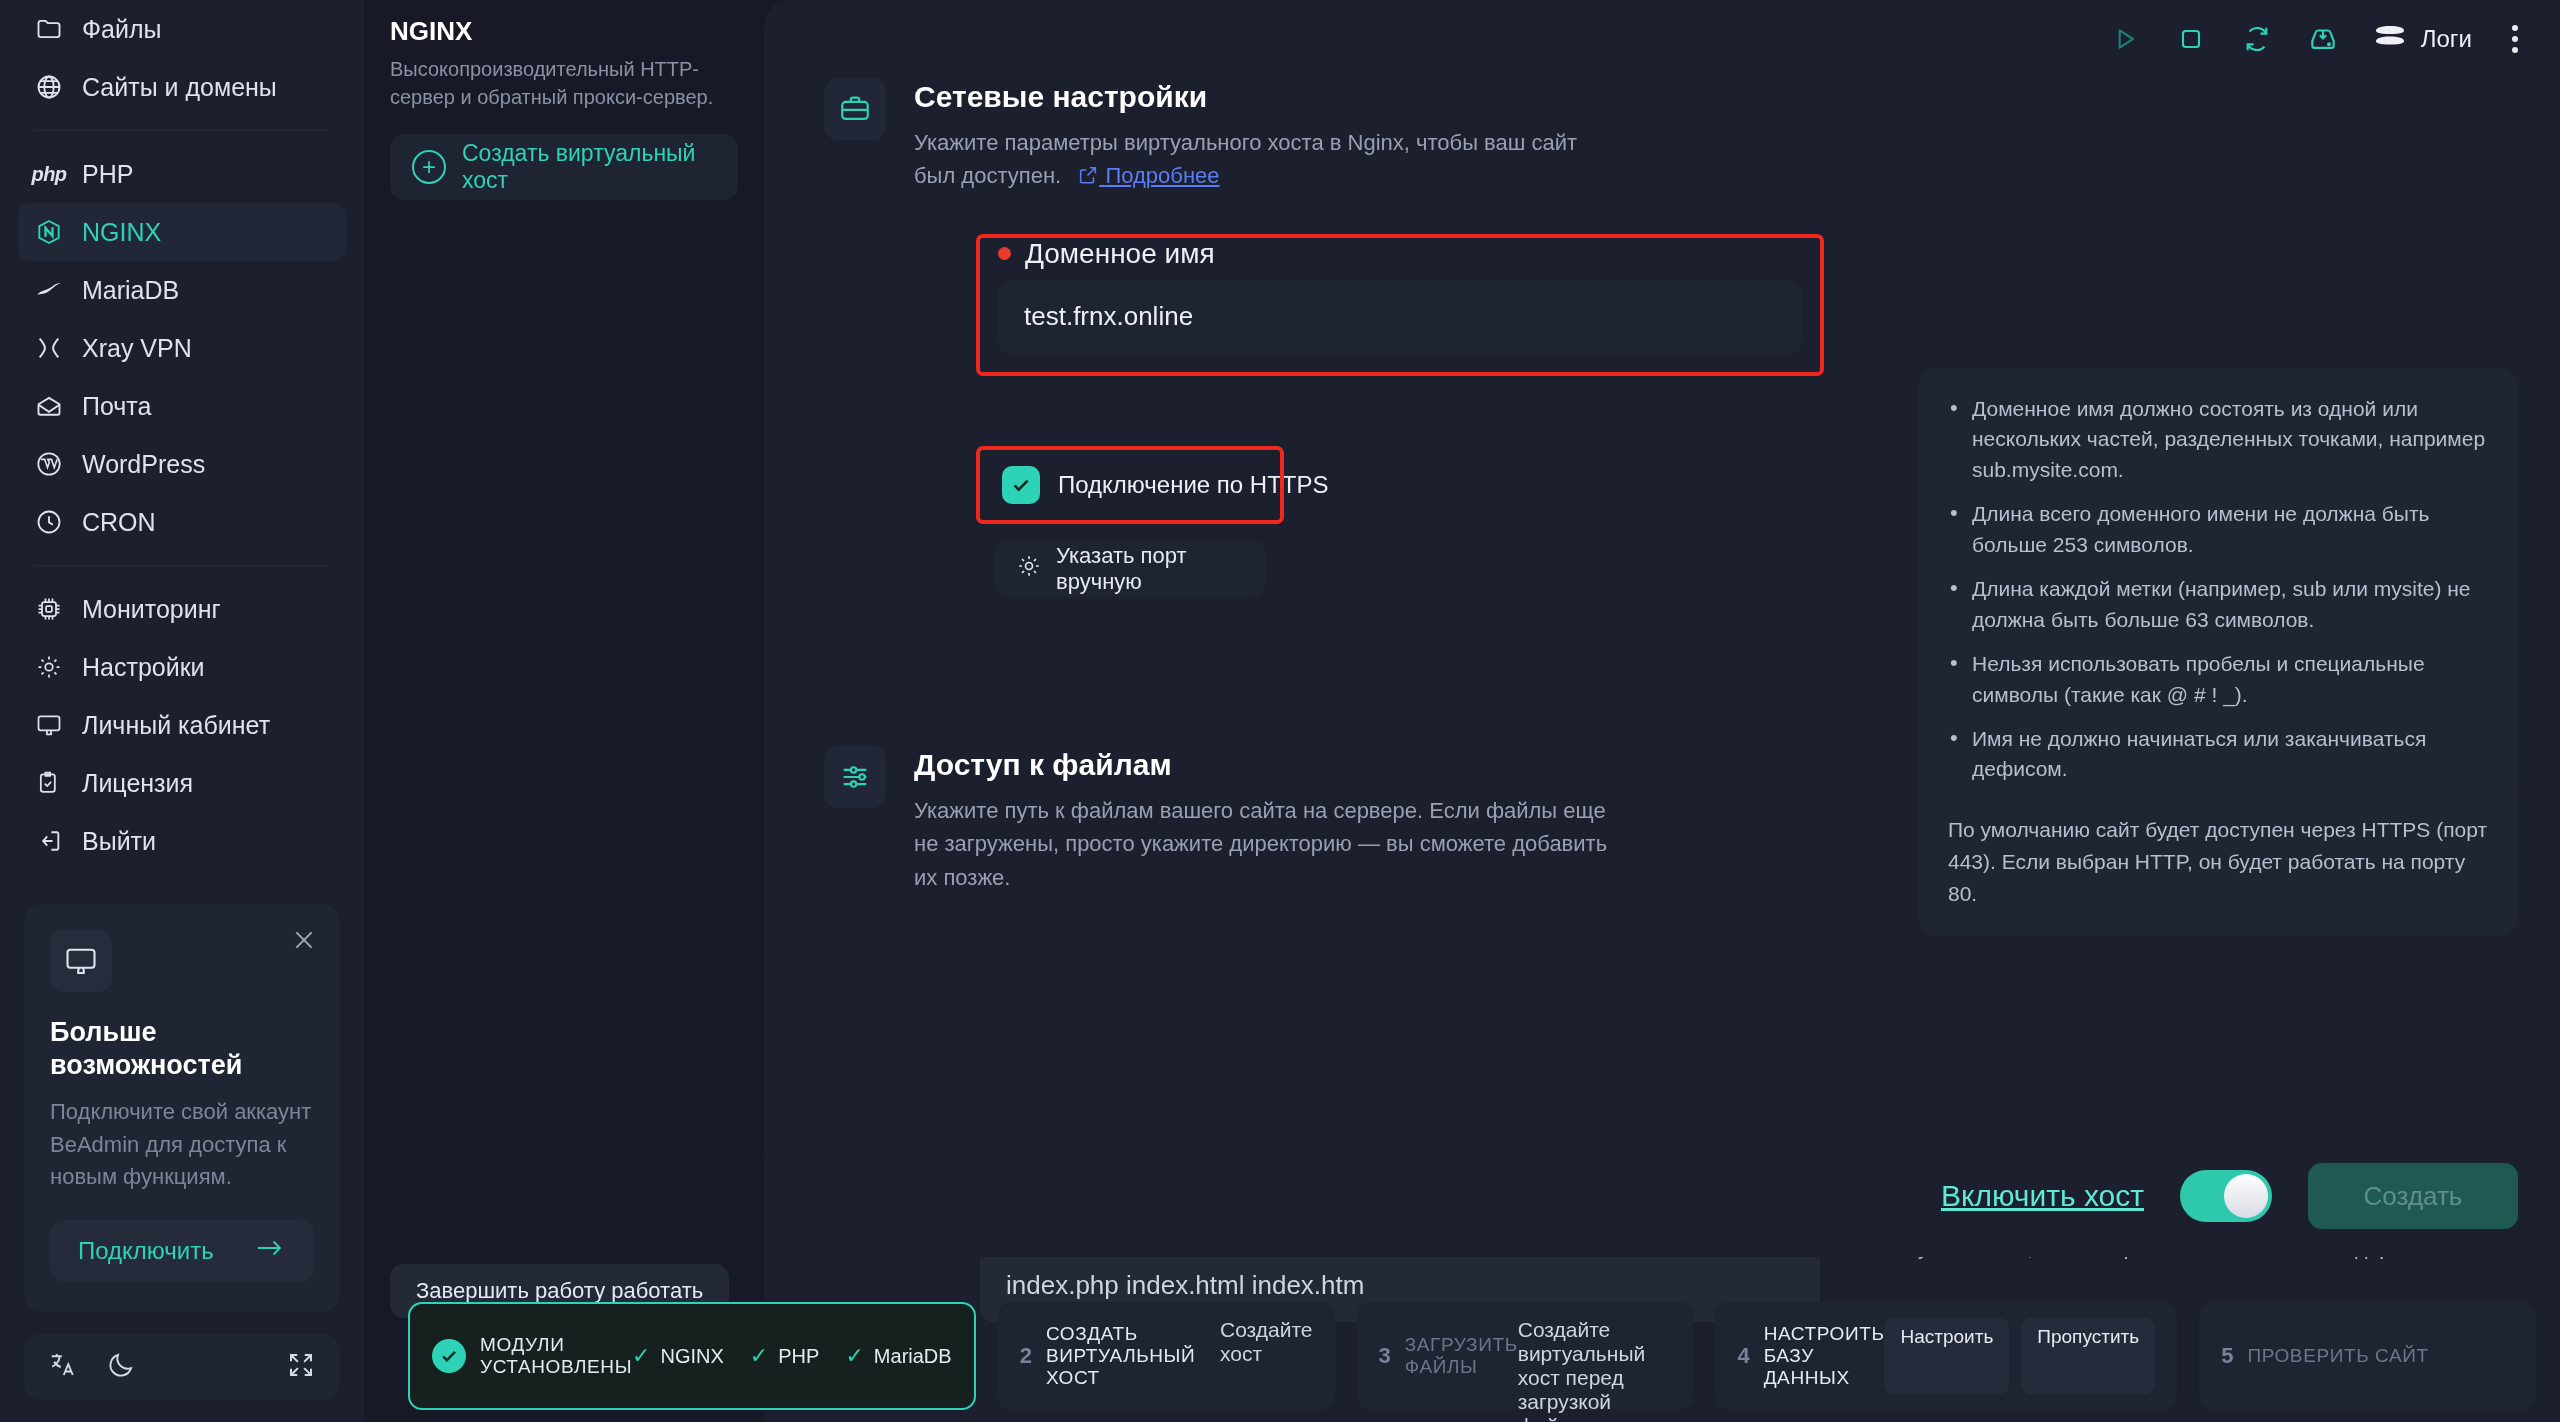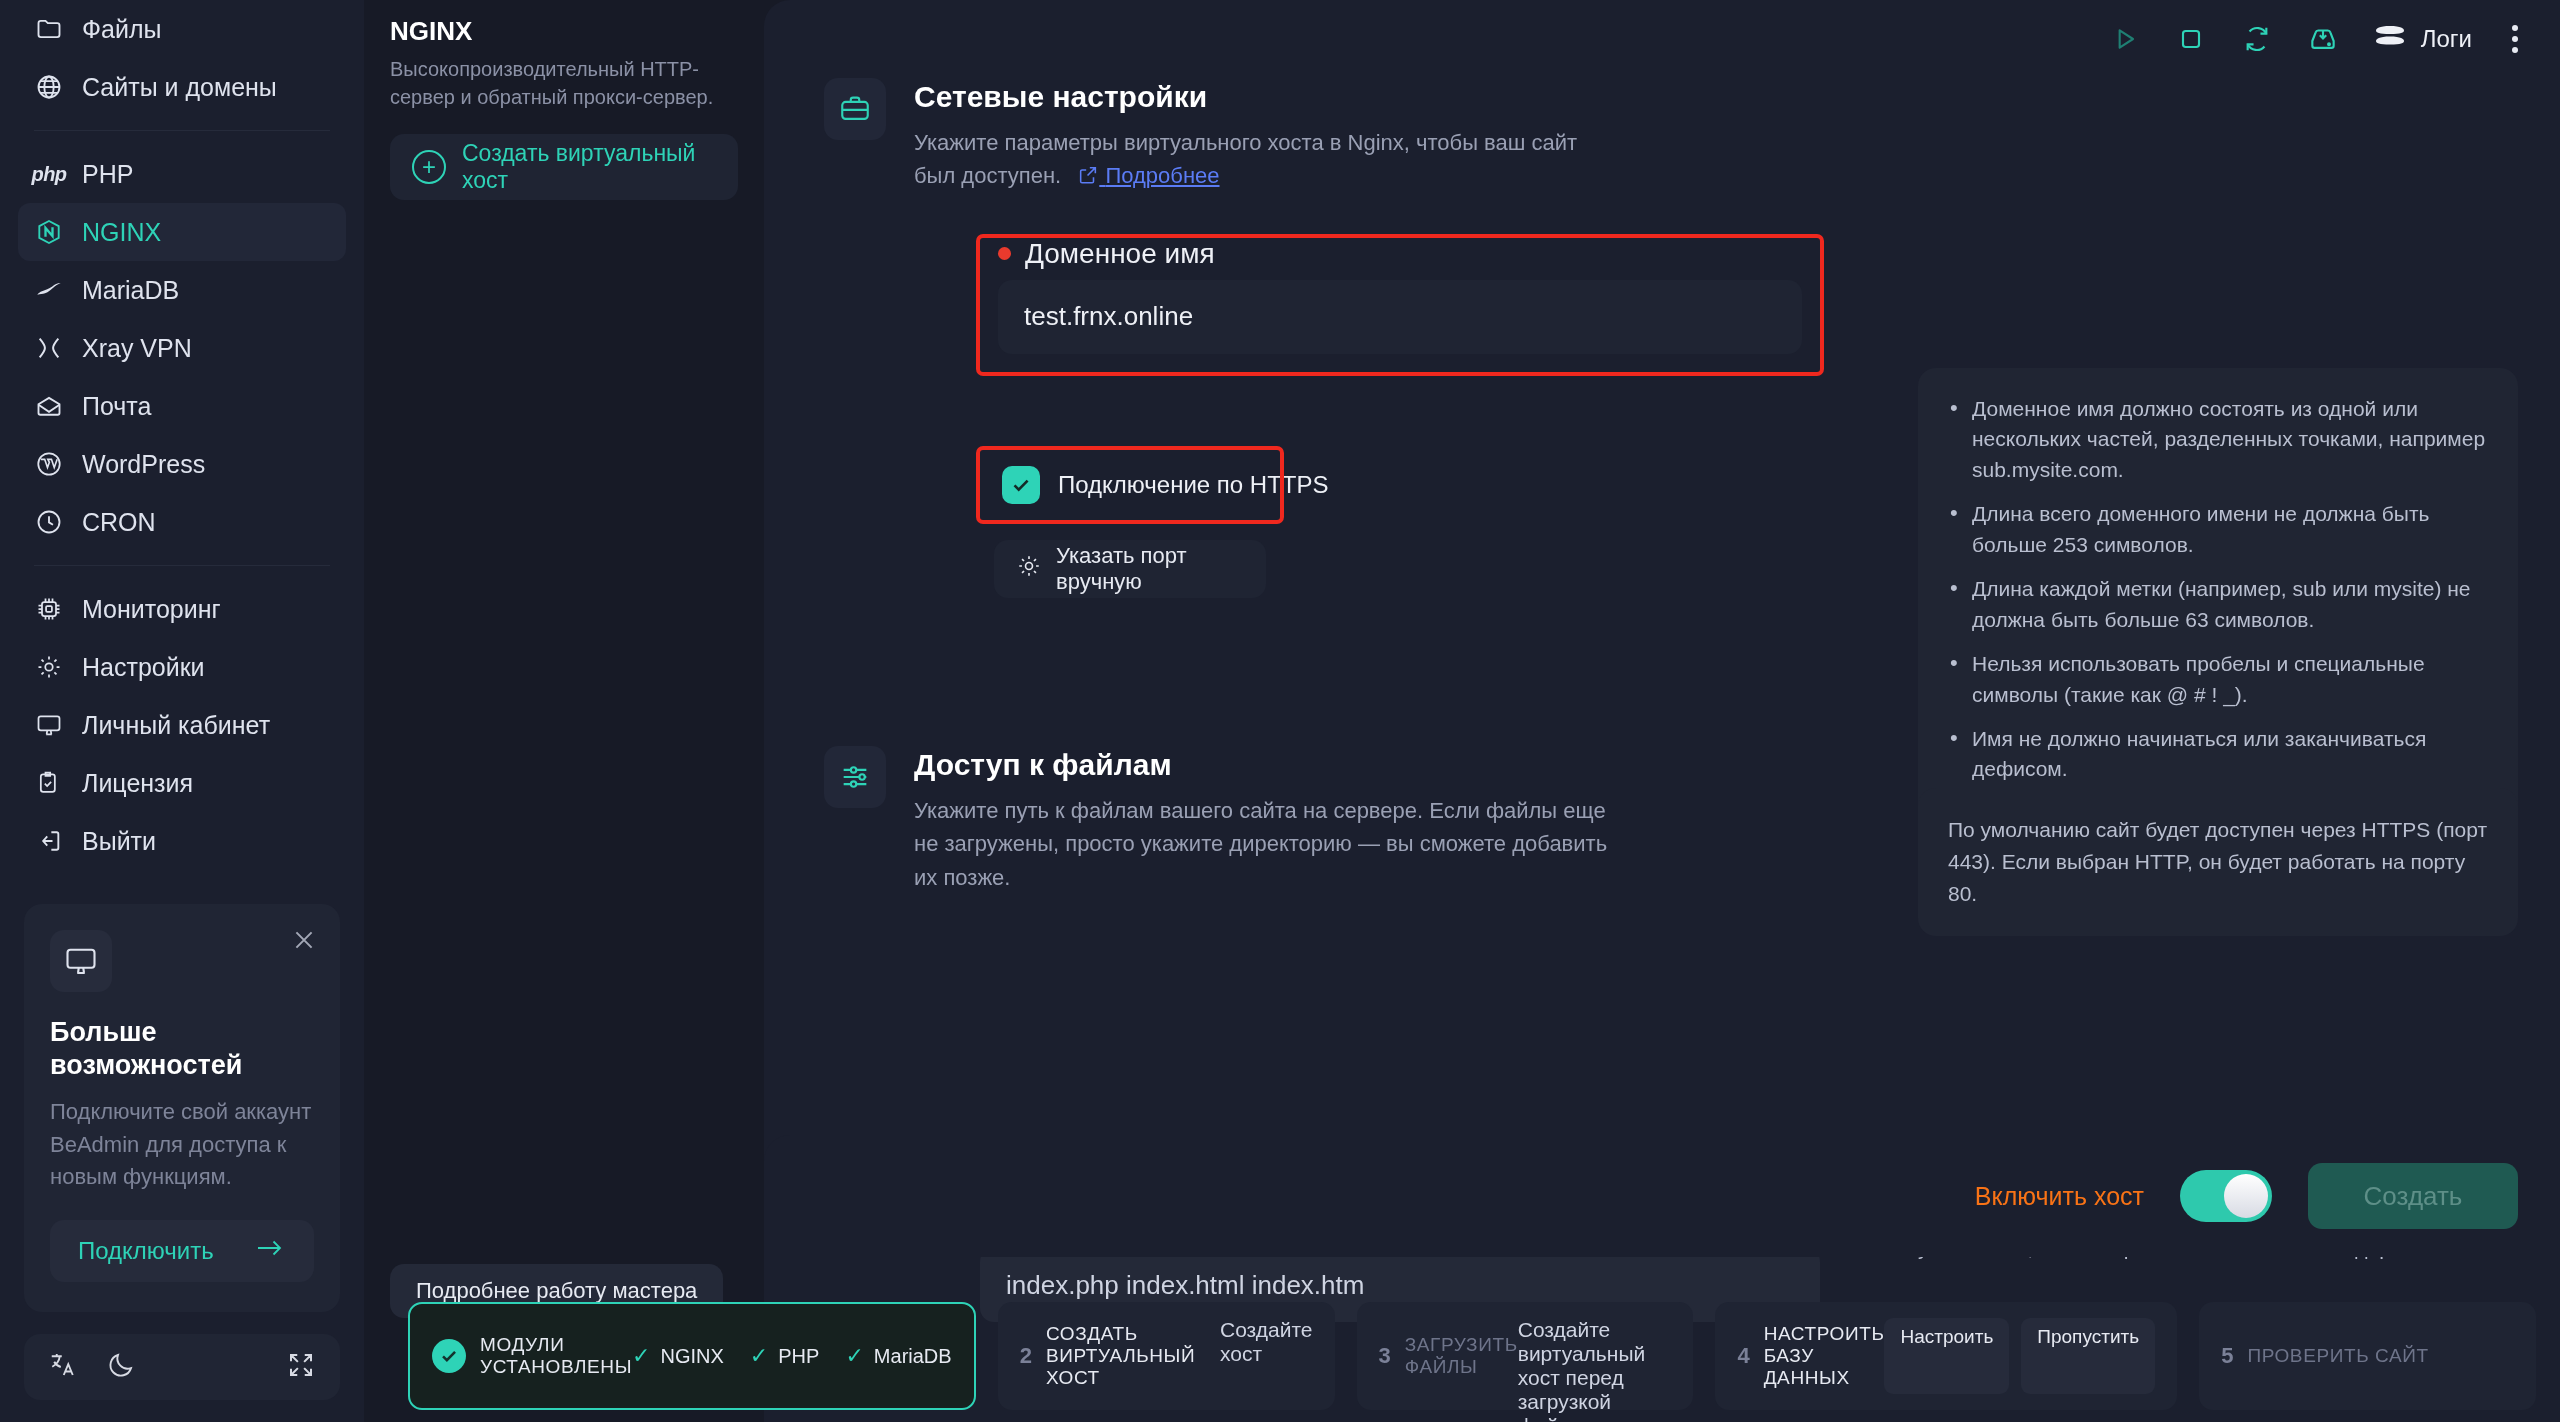--- a/index.html
+++ b/index.html
@@ -155,21 +155,21 @@
     color: #b9bfd0; font-size: 21px; line-height: 1.52;
   }
 
   
   #actionbar {
     position: absolute; left: 764px; right: 0; top: 1135px; height: 122px;
     background: #1b1f2e; display: flex; align-items: center;
     justify-content: flex-end; gap: 36px; padding: 0 42px;
     border-top-left-radius: 26px;
   }
-  #actionbar .tog-label { color: #f97316; font-size: 25px; }
+  #actionbar .tog-label { color: #5eead4; font-size: 30px; text-decoration: underline; }
   .toggle {
     width: 92px; height: 52px; border-radius: 26px; background: #2ec9ad;
     position: relative; cursor: pointer; flex: 0 0 92px;
   }
   .toggle .knob {
     position: absolute; right: 4px; top: 4px; width: 44px; height: 44px;
     border-radius: 50%; background: linear-gradient(180deg,#ffffff,#d8dbe4);
   }
   #create-btn {
     background: #1f5a52; border-radius: 14px; width: 210px; height: 66px;
@@ -394,21 +394,21 @@
 </div>
 
 <div id="listcol">
   <h2>NGINX</h2>
   <div class="sub">Высокопроизводительный HTTP-сервер и обратный прокси-сервер.</div>
   <div id="create-vhost">
     <span class="plus-circle">+</span>
     <span>Создать виртуальный хост</span>
   </div>
   <div id="finish-wizard">
-    <span>Подробнее работу мастера</span>
+    <span>Завершить работу работать</span>
   </div>
 </div>
 
 <div id="main">
 
   <div id="topbar">
     <span class="tb">
       <svg width="32" height="32" viewBox="0 0 24 24" fill="none" stroke="#1f7f73" stroke-width="1.6">
           <path d="M8 5.5 18 12 8 18.5z" stroke-linejoin="round"></path>
         </svg>

